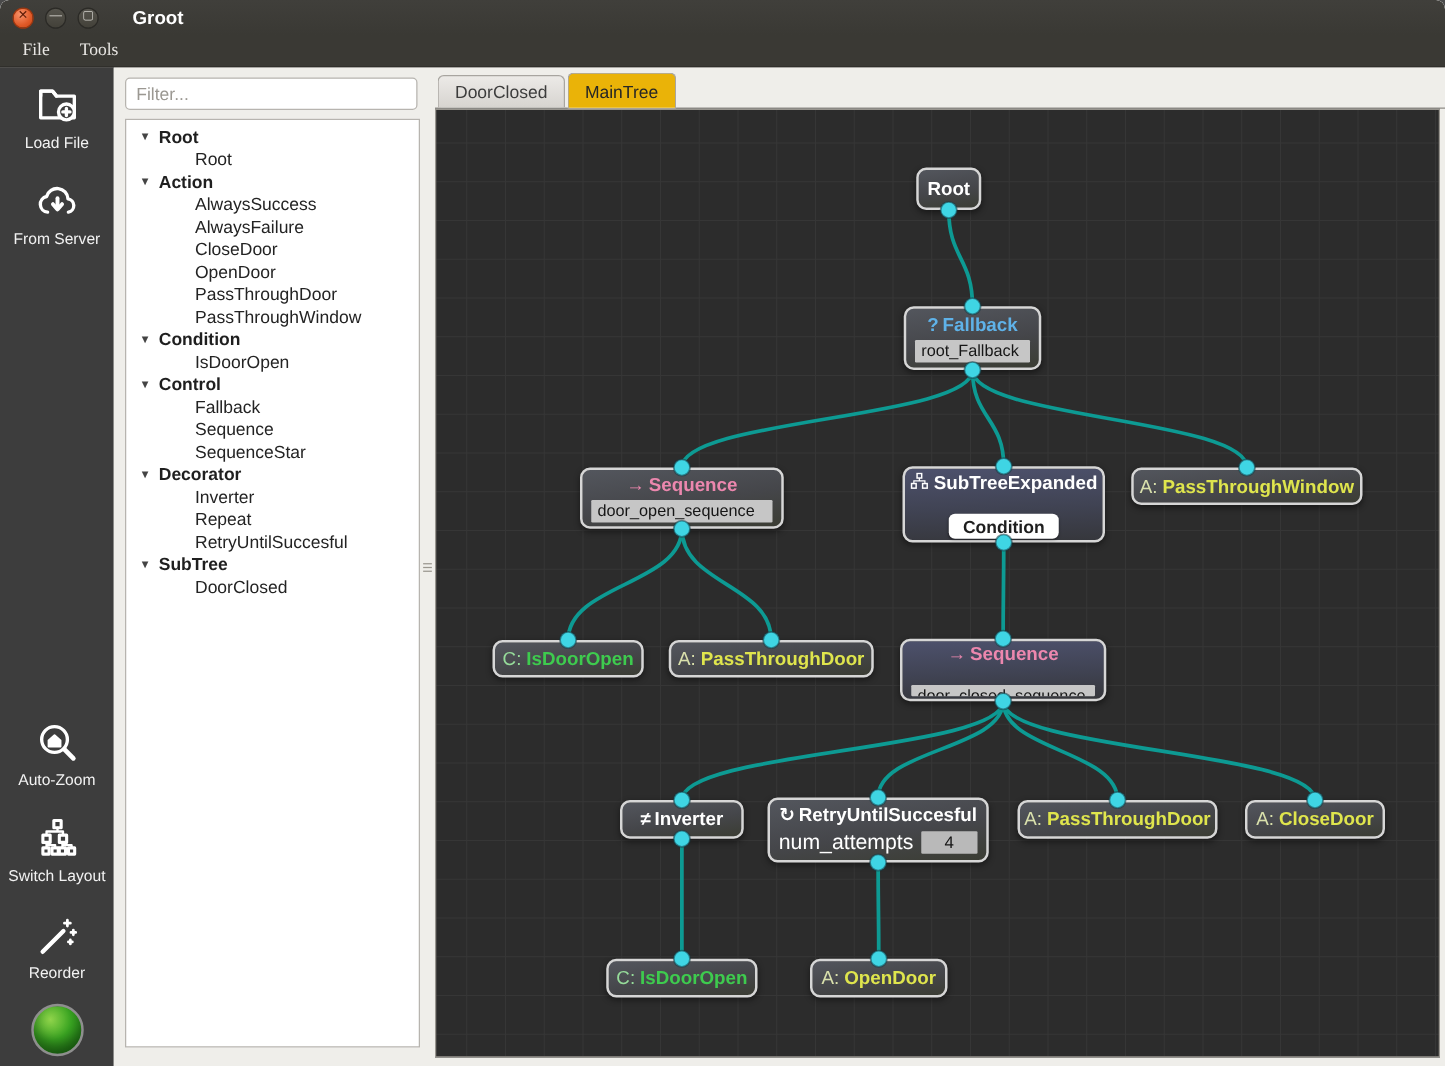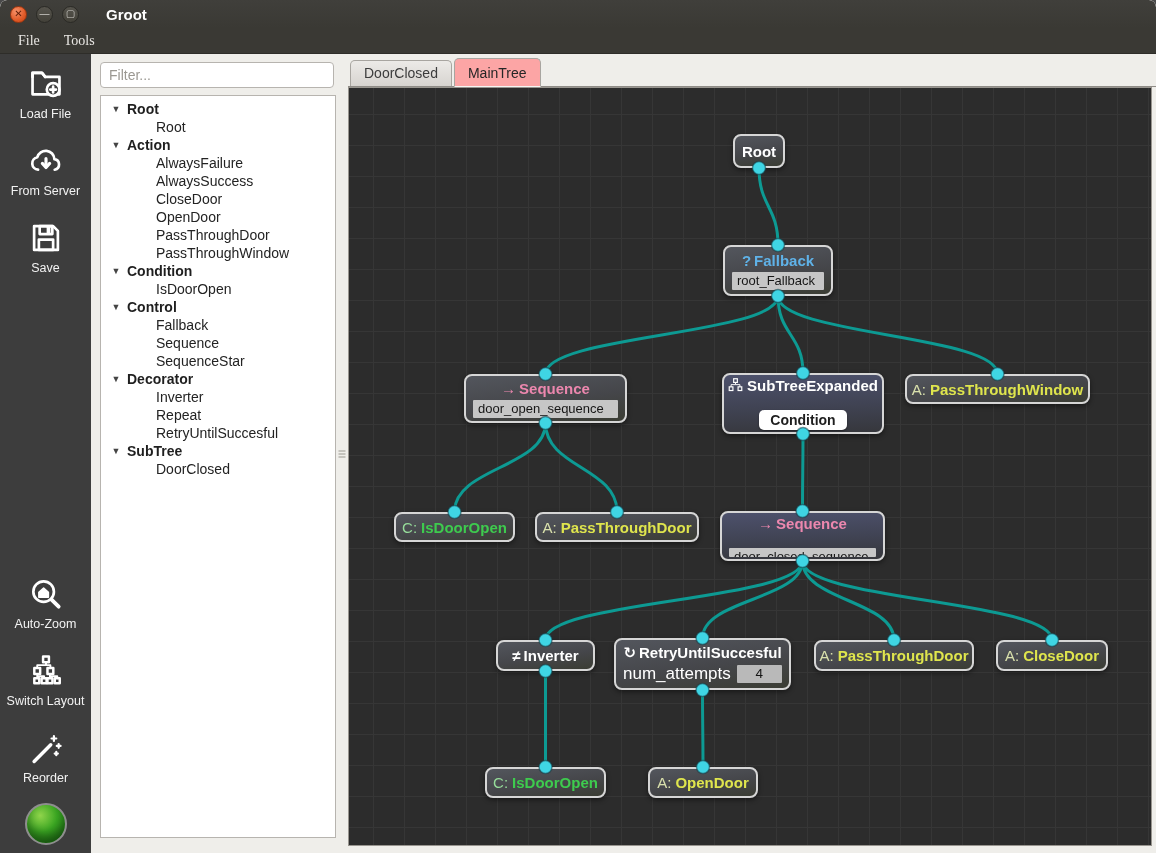--- a/index.html
+++ b/index.html
@@ -42,21 +42,21 @@
 
   
   .splitter { width:12px; background:#efeeea; position:relative; cursor:col-resize; flex:none; }
   .splitter .grip { position:absolute; top:50%; left:50%; transform:translate(-50%,-50%); display:flex; flex-direction:column; gap:2px; }
   .splitter .grip i { display:block; width:7px; height:1px; background:#9a978f; }
 
   
   .editor { flex:1; display:flex; flex-direction:column; background:#efeeea; min-width:0; }
   .tabbar { height:33px; flex:none; display:flex; align-items:flex-end; padding-left:2px; border-bottom:1px solid #8f8c87; }
   .tab { font-size:14px; padding:4px 13px 5px; border:1px solid #a8a5a0; border-bottom:none; border-radius:5px 5px 0 0; margin-right:2px; cursor:pointer; color:#3c3c3c; background:linear-gradient(#eceae7,#d7d4d0); }
-  .tab.active { background:#fca5a5; color:#262626; padding-top:6px; margin-bottom:-1px; border-bottom:1px solid #f6f5f3; }
+  .tab.active { background:#eab308; color:#262626; padding-top:6px; margin-bottom:-1px; border-bottom:1px solid #f6f5f3; }
 
   .canvas-wrap { flex:1; padding:0 4px 7px 0; min-height:0; }
   .canvas { position:relative; width:100%; height:100%; border:1px solid #98958f; background-color:#2c2c2c; overflow:hidden;
     background-image: linear-gradient(#363636 1px, transparent 1px), linear-gradient(90deg,#363636 1px, transparent 1px);
     background-size:31px 31px; background-position:-7px -5px; }
   .edges-svg, .ports-svg { position:absolute; left:0; top:0; width:100%; height:100%; }
   .edges-svg { z-index:1; }
   .ports-svg { z-index:3; pointer-events:none; }
 
   
@@ -112,31 +112,20 @@
         <div class="side-btn">
           <span class="s-icon">
             <svg width="38" height="38" viewBox="0 0 24 24" fill="none" stroke="#ffffff" stroke-width="1.7" stroke-linecap="round" stroke-linejoin="round">
               <path d="M7 17.5a4 4 0 0 1-.5-7.9 5.5 5.5 0 0 1 10.8 1.2 3.4 3.4 0 0 1 .2 6.7"></path>
               <path d="M12 10.5v5" stroke-width="2"></path>
               <path d="M9.7 13.5l2.3 2.6 2.3-2.6" stroke-width="2"></path>
             </svg>
           </span>
           <span class="s-label">From Server</span>
         </div>
-        <div class="side-btn">
-          <span class="s-icon">
-            <svg width="38" height="38" viewBox="0 0 24 24" fill="none" stroke="#ffffff" stroke-width="1.7" stroke-linecap="round" stroke-linejoin="round">
-              <path d="M4.5 4.5h12l3 3v12h-15z"></path>
-              <rect x="8" y="4.5" width="8" height="5"></rect>
-              <path d="M13.6 5.2v3.6" stroke-width="2.4"></path>
-              <rect x="7.5" y="13" width="9" height="6.5"></rect>
-            </svg>
-          </span>
-          <span class="s-label">Save</span>
-        </div>
         <div class="side-spacer"></div>
         <div class="side-btn">
           <span class="s-icon">
             <svg width="38" height="38" viewBox="0 0 24 24" fill="none" stroke="#ffffff" stroke-width="1.7" stroke-linecap="round" stroke-linejoin="round">
               <circle cx="10.5" cy="10.5" r="6.5"></circle>
               <path d="M15.5 15.5l4.5 4.5" stroke-width="2.4"></path>
               <path d="M7.5 11l3-2.7 3 2.7v3h-6z" fill="#ffffff" stroke-width="1"></path>
             </svg>
           </span>
           <span class="s-label">Auto-Zoom</span>
@@ -173,22 +162,22 @@
       <div class="tree-list">
           <div class="tree-group-header">
             <span class="tri">▼</span>
             <span>Root</span>
           </div>
           <div class="tree-item">Root</div>
           <div class="tree-group-header">
             <span class="tri">▼</span>
             <span>Action</span>
           </div>
+          <div class="tree-item">AlwaysSuccess</div>
           <div class="tree-item">AlwaysFailure</div>
-          <div class="tree-item">AlwaysSuccess</div>
           <div class="tree-item">CloseDoor</div>
           <div class="tree-item">OpenDoor</div>
           <div class="tree-item">PassThroughDoor</div>
           <div class="tree-item">PassThroughWindow</div>
           <div class="tree-group-header">
             <span class="tri">▼</span>
             <span>Condition</span>
           </div>
           <div class="tree-item">IsDoorOpen</div>
           <div class="tree-group-header">

